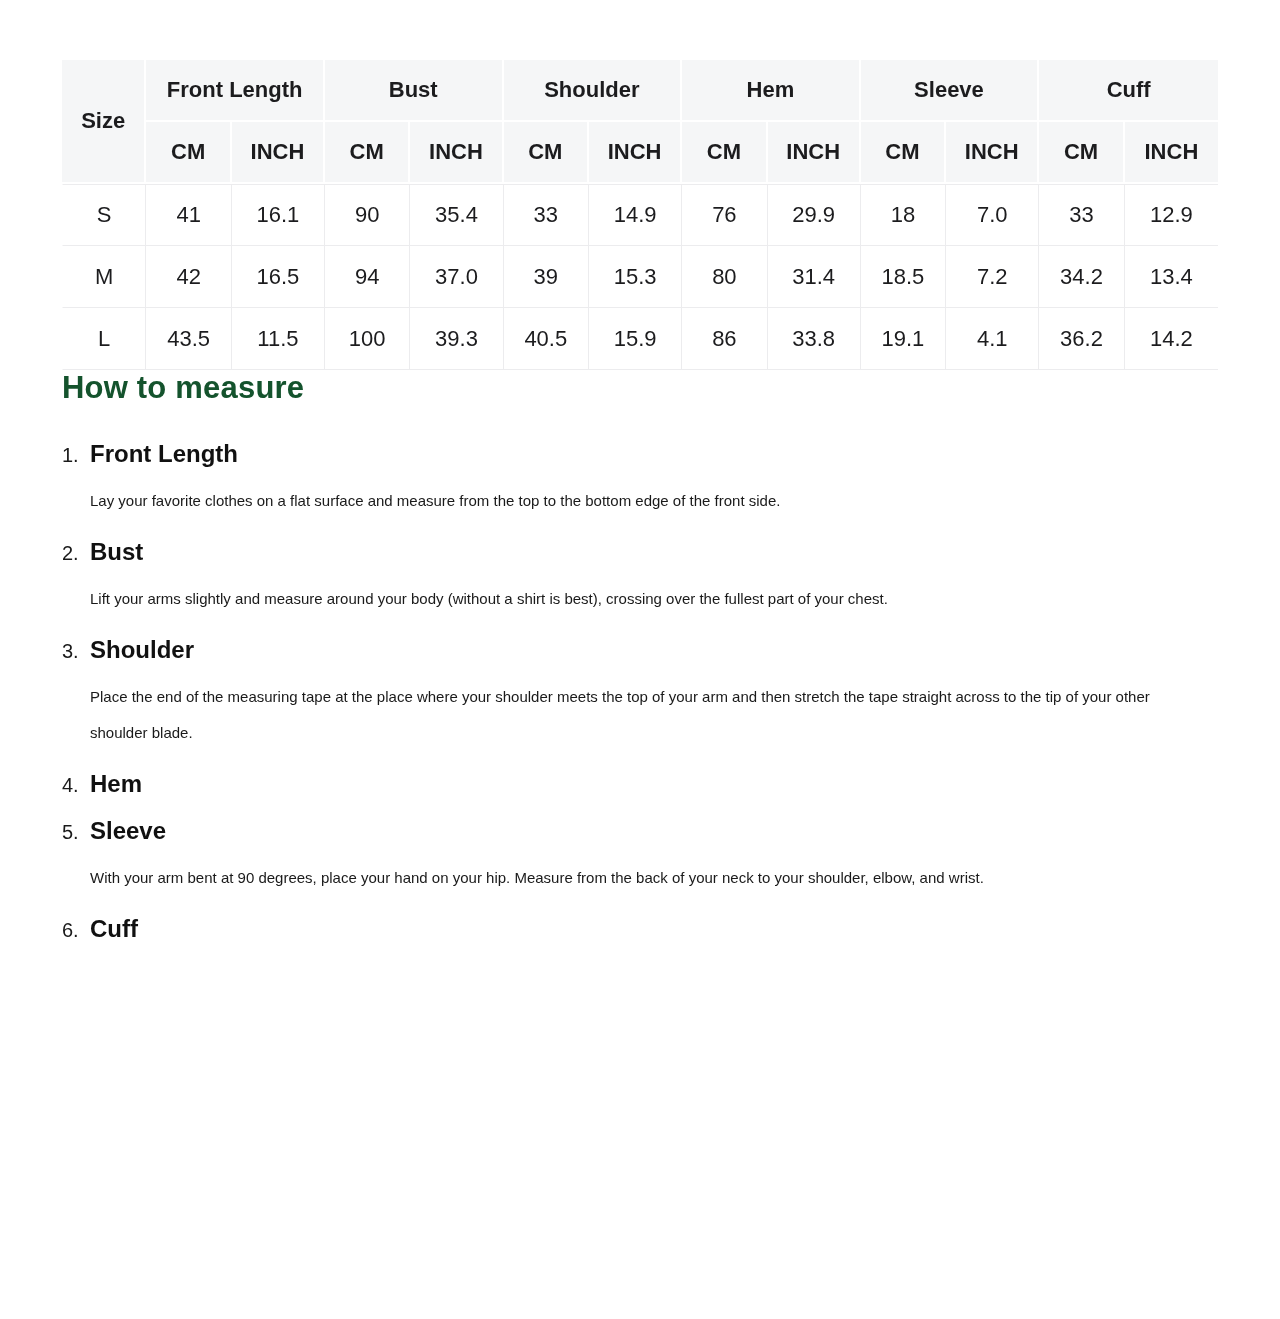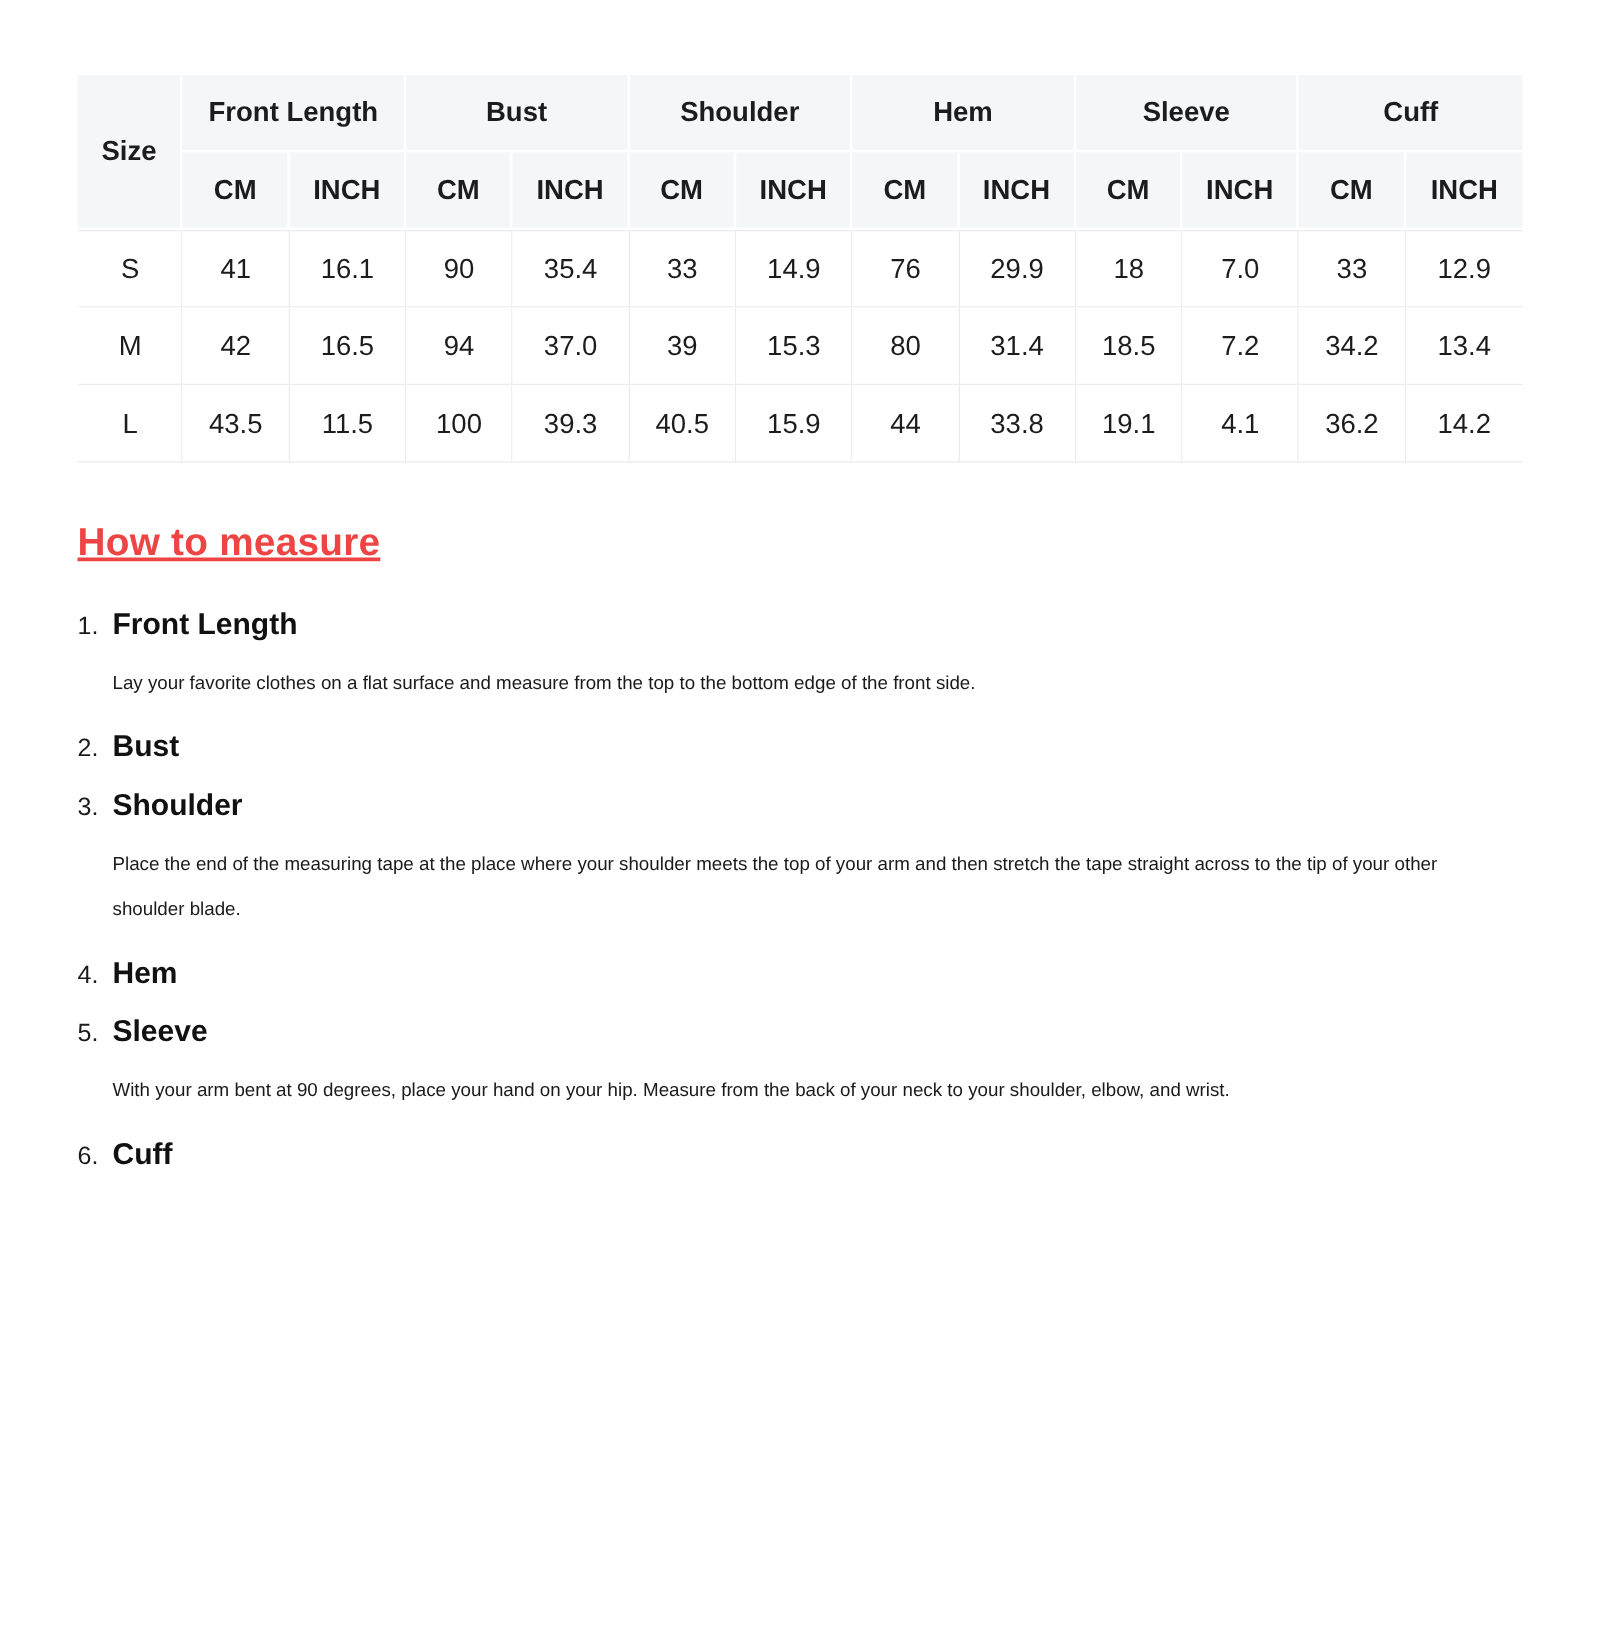--- a/index.html
+++ b/index.html
@@ -44,26 +44,24 @@
     font-weight: 400;
     border-right: 1px solid #ececee;
     border-bottom: 1px solid #ececee;
   }
   .size-chart tbody td:first-child { border-left: 1px solid #ffffff; }
   .size-chart tbody td:last-child  { border-right: none; }
   .size-chart tbody tr:first-child td { border-top: 1px solid #ececee; }
 
   
   .howto-heading {
-    margin-top: 46px;
     font-size: 31px;
     font-weight: 700;
-    color: #ef4444;
+    color: #14532d;
     letter-spacing: 0.2px;
-    text-decoration: underline;
   }
   .intro {
     margin-top: 18px;
     font-size: 23px;
     line-height: 36px;
     color: #1a1a1a;
     max-width: 1152px;
   }
   ol.measure-list {
     list-style: none;
@@ -172,21 +170,21 @@
         <td>13.4</td>
       </tr>
       <tr>
         <td>L</td>
         <td>43.5</td>
         <td>11.5</td>
         <td>100</td>
         <td>39.3</td>
         <td>40.5</td>
         <td>15.9</td>
-        <td>44</td>
+        <td>86</td>
         <td>33.8</td>
         <td>19.1</td>
         <td>4.1</td>
         <td>36.2</td>
         <td>14.2</td>
       </tr>
     </tbody>
   </table>
 
   <h2 class="howto-heading">How to measure</h2>
@@ -197,20 +195,21 @@
       <span class="li-num">1.</span>
       <div class="li-body">
         <div class="li-term">Front Length</div>
         <p class="li-desc">Lay your favorite clothes on a flat surface and measure from the top to the bottom edge of the front side.</p>
       </div>
     </li>
     <li>
       <span class="li-num">2.</span>
       <div class="li-body">
         <div class="li-term">Bust</div>
+        <p class="li-desc">Lift your arms slightly and measure around your body (without a shirt is best), crossing over the fullest part of your chest.</p>
       </div>
     </li>
     <li>
       <span class="li-num">3.</span>
       <div class="li-body">
         <div class="li-term">Shoulder</div>
         <p class="li-desc">Place the end of the measuring tape at the place where your shoulder meets the top of your arm and then stretch the tape straight across to the tip of your other shoulder blade.</p>
       </div>
     </li>
     <li>

